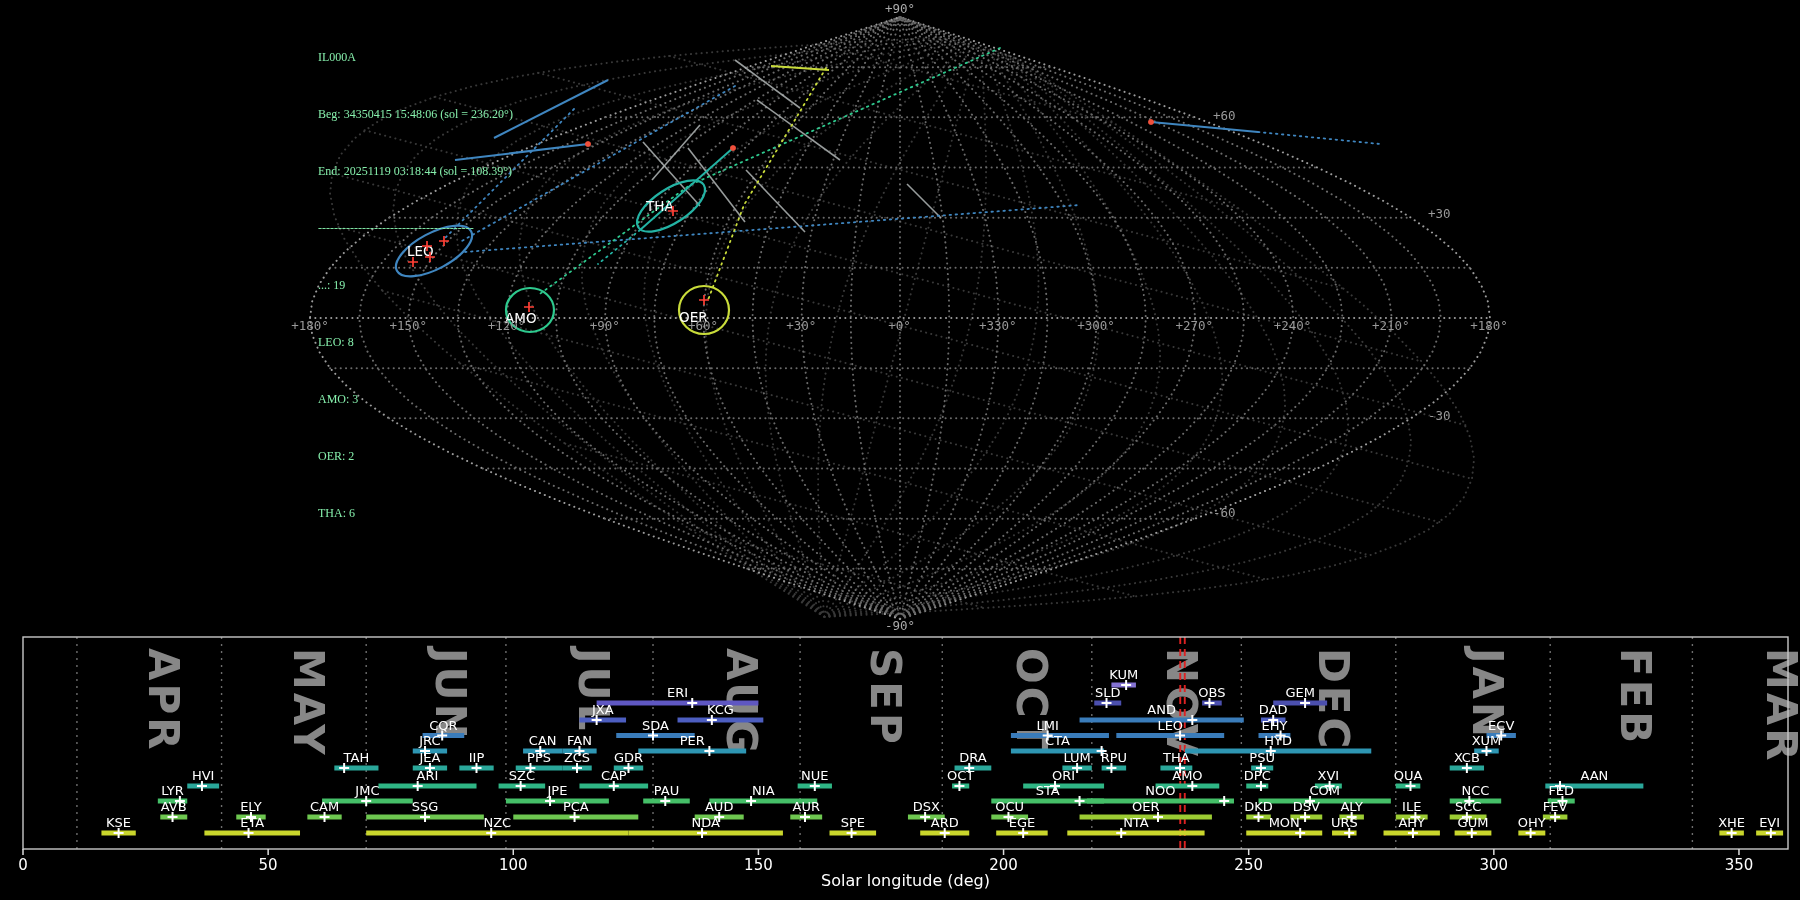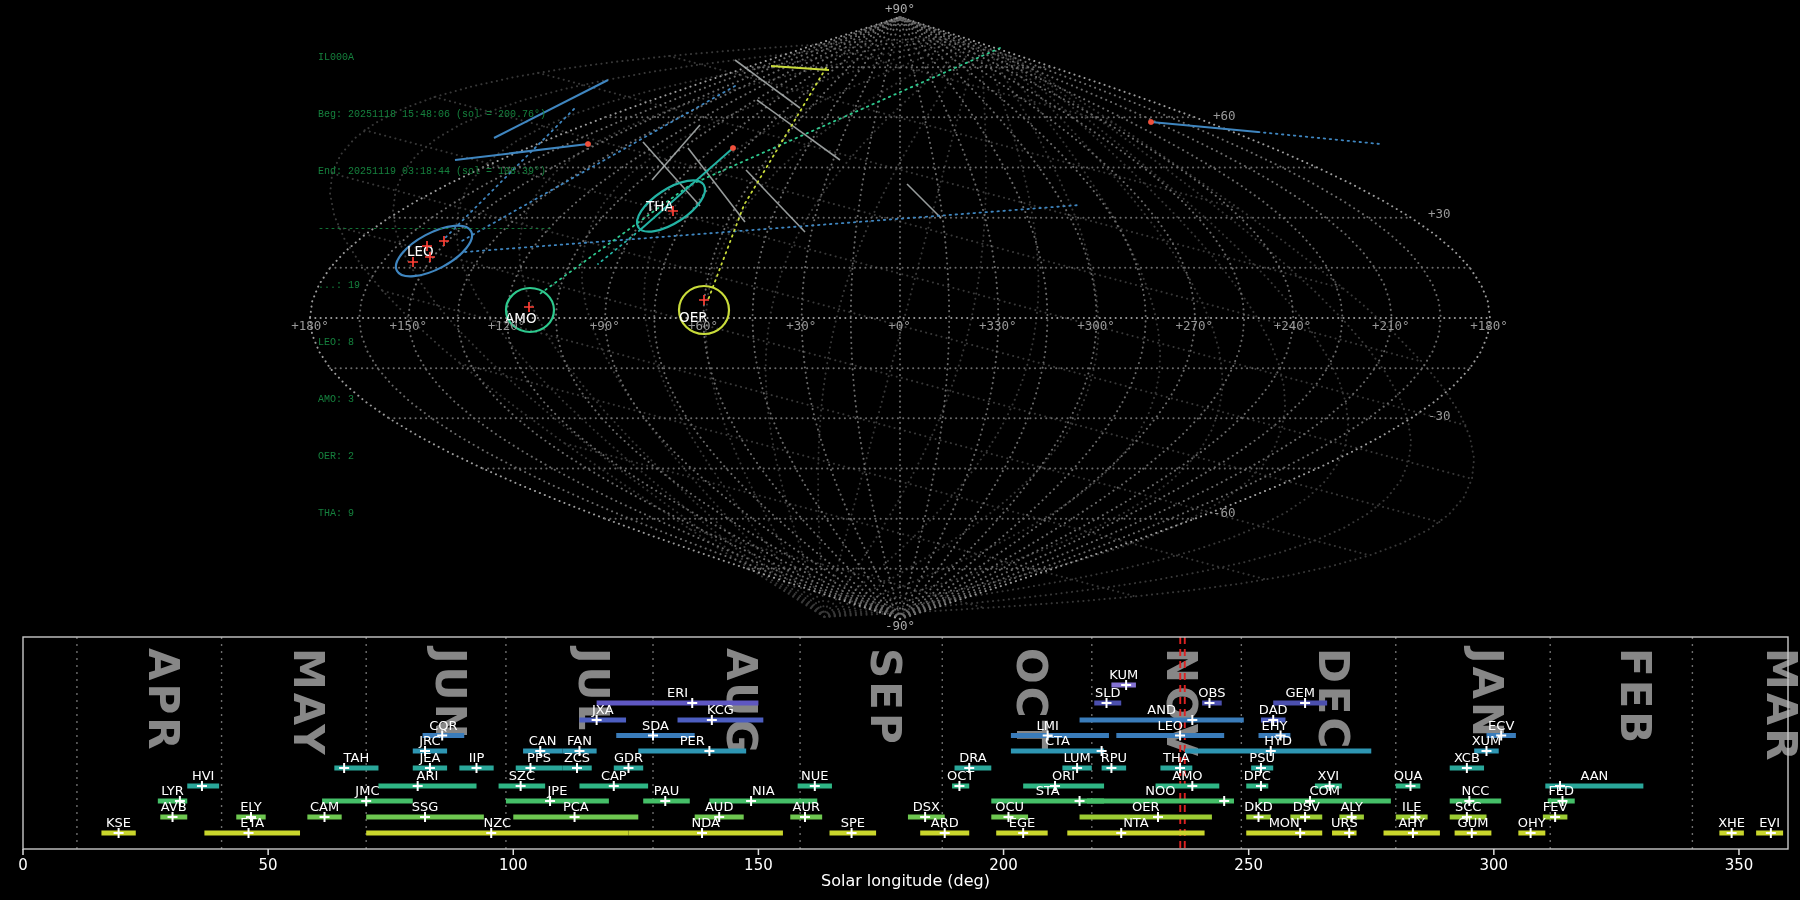--- a/index.html
+++ b/index.html
@@ -1,20 +1,20 @@
 <!DOCTYPE html>
 <html><head>
 <meta charset="utf-8">
 <style>
   html,body{margin:0;padding:0;background:#000;}
   .stage{position:relative;width:1800px;height:900px;background:#000;overflow:hidden;
          font-family:"DejaVu Sans", sans-serif;}
   #scene{position:absolute;left:0;top:0;}
-  .hdr{position:absolute;left:318px;top:10px;color:#15803d;
-       font-family:Liberation Mono, monospace;font-size:10px;line-height:19px;
+  .hdr{position:absolute;left:318px;top:10px;color:#86efac;
+       font-family:Liberation Serif, serif;font-size:12px;line-height:19px;
        white-space:pre;}
 </style>
 </head>
 <body>
 
 <div class="stage">
   <svg id="scene" width="1800" height="900">
       <defs>
         <clipPath id="clip2">
           <rect x="250" y="28" width="1320" height="592"></rect>
@@ -467,22 +467,22 @@
         <text x="1248.6944444444443" y="870" fill="#fff" font-size="15px" text-anchor="middle">250</text>
         <line x1="1493.8333333333333" y1="849" x2="1493.8333333333333" y2="855" stroke="#ddd" stroke-width="1.5"></line>
         <text x="1493.8333333333333" y="870" fill="#fff" font-size="15px" text-anchor="middle">300</text>
         <line x1="1738.9722222222222" y1="849" x2="1738.9722222222222" y2="855" stroke="#ddd" stroke-width="1.5"></line>
         <text x="1738.9722222222222" y="870" fill="#fff" font-size="15px" text-anchor="middle">350</text>
         <text x="905.5" y="886" fill="#fff" font-size="16px" text-anchor="middle">Solar longitude (deg)</text>
       </g>
     </svg>
   <div class="hdr">
     <div>IL000A</div>
-    <div>Beg: 20251118 15:48:06 (sol = 200.76°)</div>
+    <div>Beg: 34350415 15:48:06 (sol = 236.20°)</div>
     <div>End: 20251119 03:18:44 (sol = 108.39°)</div>
     <div>---------------------------------------</div>
     <div>...: 19</div>
     <div>LEO: 8</div>
     <div>AMO: 3</div>
     <div>OER: 2</div>
-    <div>THA: 9</div>
+    <div>THA: 6</div>
   </div>
 </div>
 
 </body></html>

